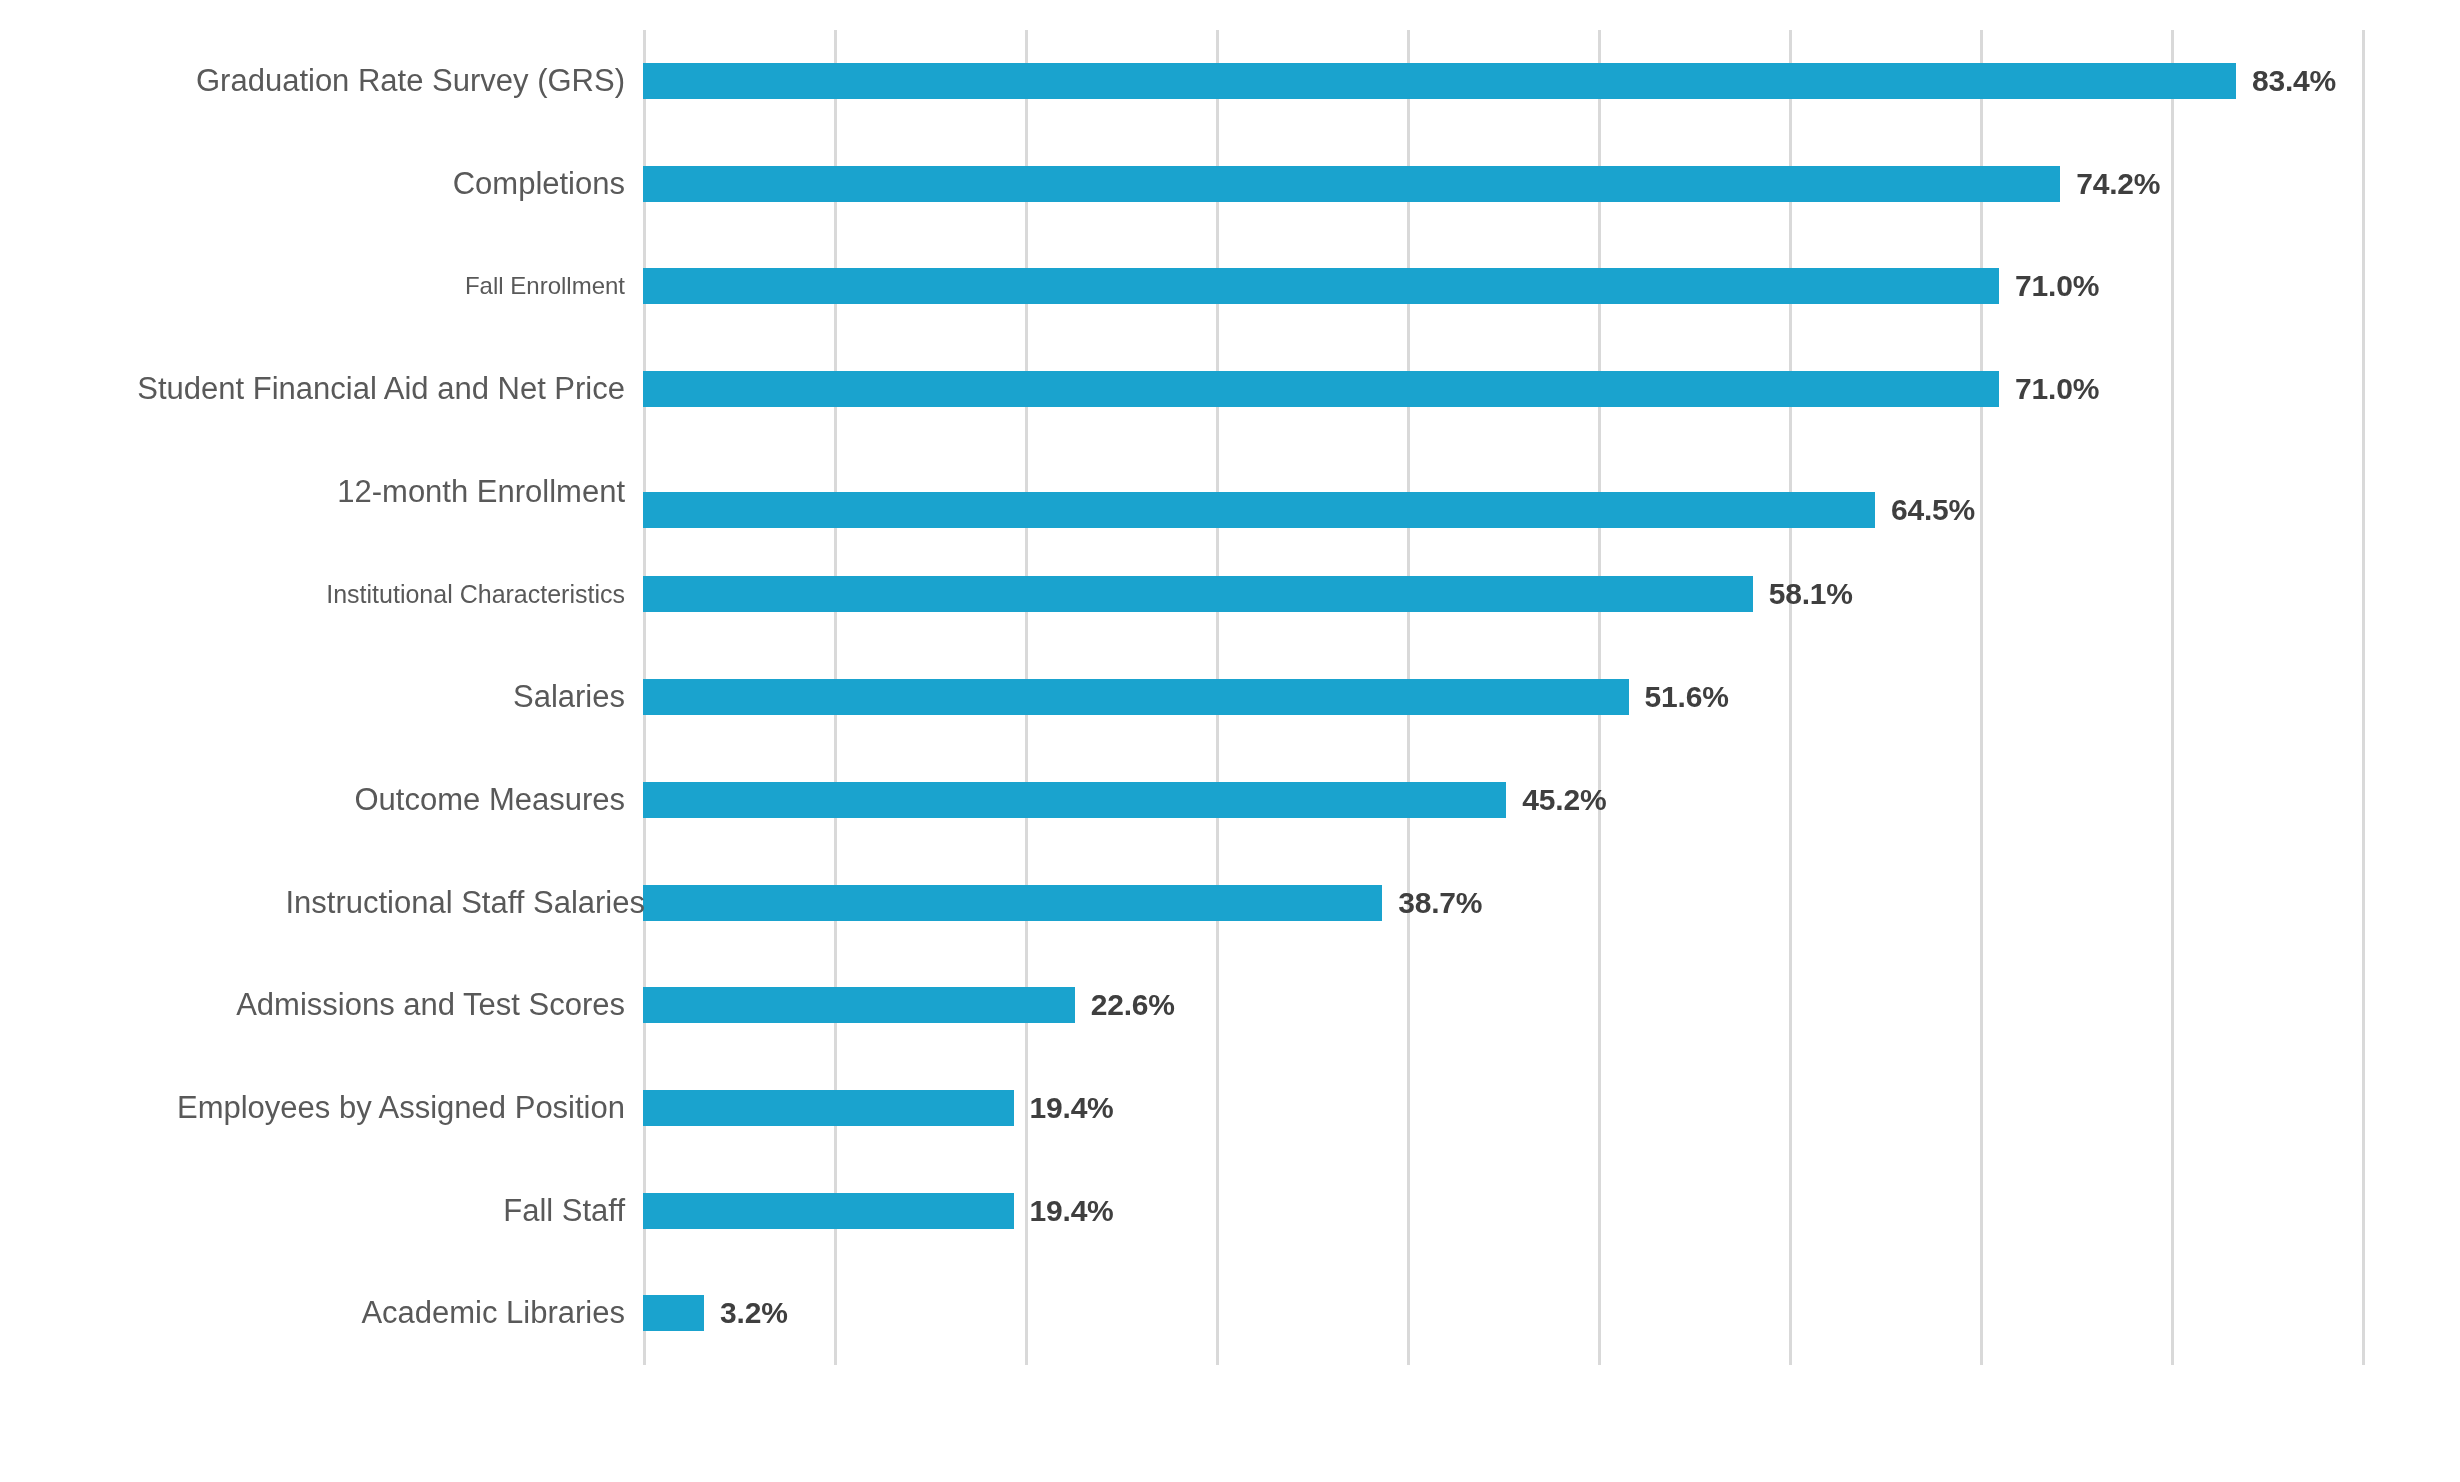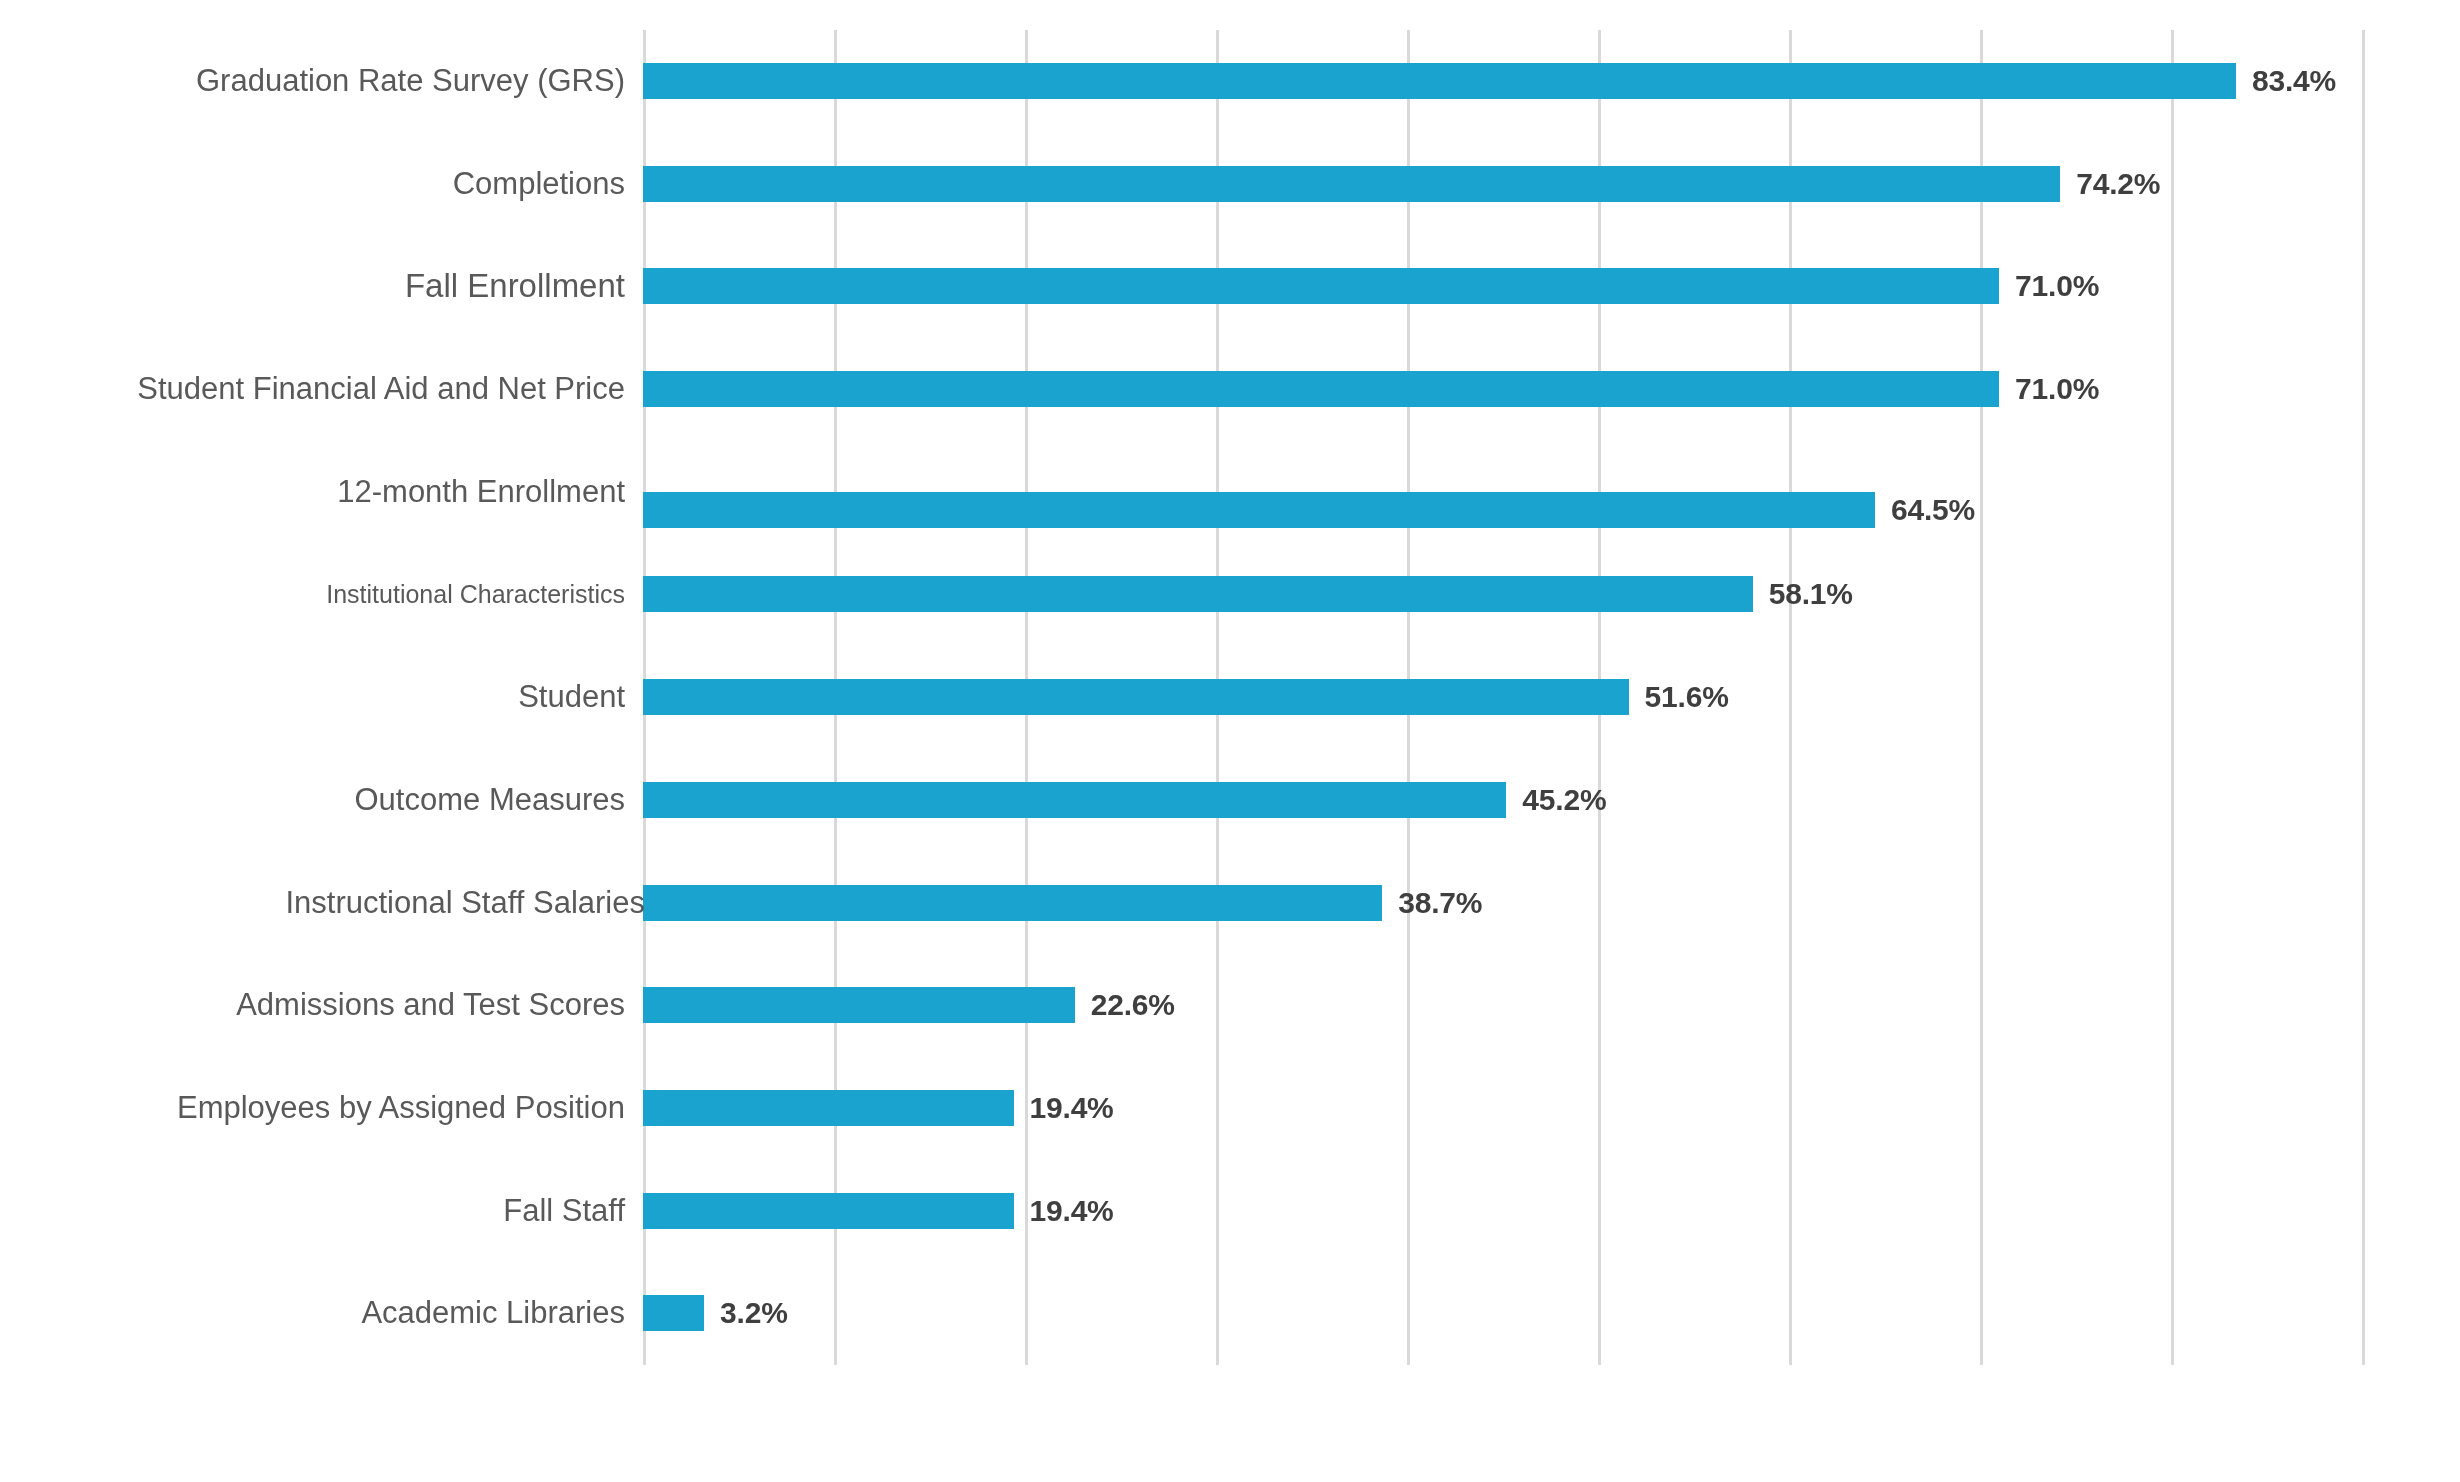--- a/index.html
+++ b/index.html
@@ -158,25 +158,25 @@
         <div class="bar-row" style="top: 1232.31px;">
           <div class="bar" title="Academic Libraries: 3.2%" style="width: 61.12px; background: rgb(26, 163, 206);"></div>
           <div class="bar-value" style="left: 77.12px; color: rgb(63, 63, 63);">3.2%</div>
         </div>
       </div>
   </div>
 
   <div id="category-labels">
       <div style="position: absolute; left: 0px; width: 625px; text-align: right; top: 56px; font-size: 31px; line-height: 50px; color: rgb(89, 89, 89); white-space: nowrap;">Graduation Rate Survey (GRS)</div>
       <div style="position: absolute; left: 0px; width: 625px; text-align: right; top: 158.692px; font-size: 31px; line-height: 50px; color: rgb(89, 89, 89); white-space: nowrap;">Completions</div>
-      <div style="position: absolute; left: 0px; width: 625px; text-align: right; top: 261.385px; font-size: 33px; line-height: 50px; color: rgb(89, 89, 89); white-space: nowrap;">Fall Enrollment</div>
+      <div style="position: absolute; left: 0px; width: 625px; text-align: right; top: 261.385px; font-size: 24px; line-height: 50px; color: rgb(89, 89, 89); white-space: nowrap;">Fall Enrollment</div>
       <div style="position: absolute; left: 0px; width: 625px; text-align: right; top: 364.077px; font-size: 31px; line-height: 50px; color: rgb(89, 89, 89); white-space: nowrap;">Student Financial Aid and Net Price</div>
       <div style="position: absolute; left: 0px; width: 625px; text-align: right; top: 466.769px; font-size: 31px; line-height: 50px; color: rgb(89, 89, 89); white-space: nowrap;">12-month Enrollment</div>
       <div style="position: absolute; left: 0px; width: 625px; text-align: right; top: 569.462px; font-size: 25px; line-height: 50px; color: rgb(89, 89, 89); white-space: nowrap;">Institutional Characteristics</div>
-      <div style="position: absolute; left: 0px; width: 625px; text-align: right; top: 672.154px; font-size: 31px; line-height: 50px; color: rgb(89, 89, 89); white-space: nowrap;">Student</div>
+      <div style="position: absolute; left: 0px; width: 625px; text-align: right; top: 672.154px; font-size: 31px; line-height: 50px; color: rgb(89, 89, 89); white-space: nowrap;">Salaries</div>
       <div style="position: absolute; left: 0px; width: 625px; text-align: right; top: 774.846px; font-size: 31px; line-height: 50px; color: rgb(89, 89, 89); white-space: nowrap;">Outcome Measures</div>
       <div style="position: absolute; left: 0px; width: 625px; text-align: right; top: 877.538px; font-size: 31px; line-height: 50px; color: rgb(89, 89, 89); white-space: nowrap; padding-left: 20px;">Instructional Staff Salaries</div>
       <div style="position: absolute; left: 0px; width: 625px; text-align: right; top: 980.231px; font-size: 31px; line-height: 50px; color: rgb(89, 89, 89); white-space: nowrap;">Admissions and Test Scores</div>
       <div style="position: absolute; left: 0px; width: 625px; text-align: right; top: 1082.92px; font-size: 31px; line-height: 50px; color: rgb(89, 89, 89); white-space: nowrap;">Employees by Assigned Position</div>
       <div style="position: absolute; left: 0px; width: 625px; text-align: right; top: 1185.62px; font-size: 31px; line-height: 50px; color: rgb(89, 89, 89); white-space: nowrap;">Fall Staff</div>
       <div style="position: absolute; left: 0px; width: 625px; text-align: right; top: 1288.31px; font-size: 31px; line-height: 50px; color: rgb(89, 89, 89); white-space: nowrap;">Academic Libraries</div>
     </div>
 
 
 </div>

